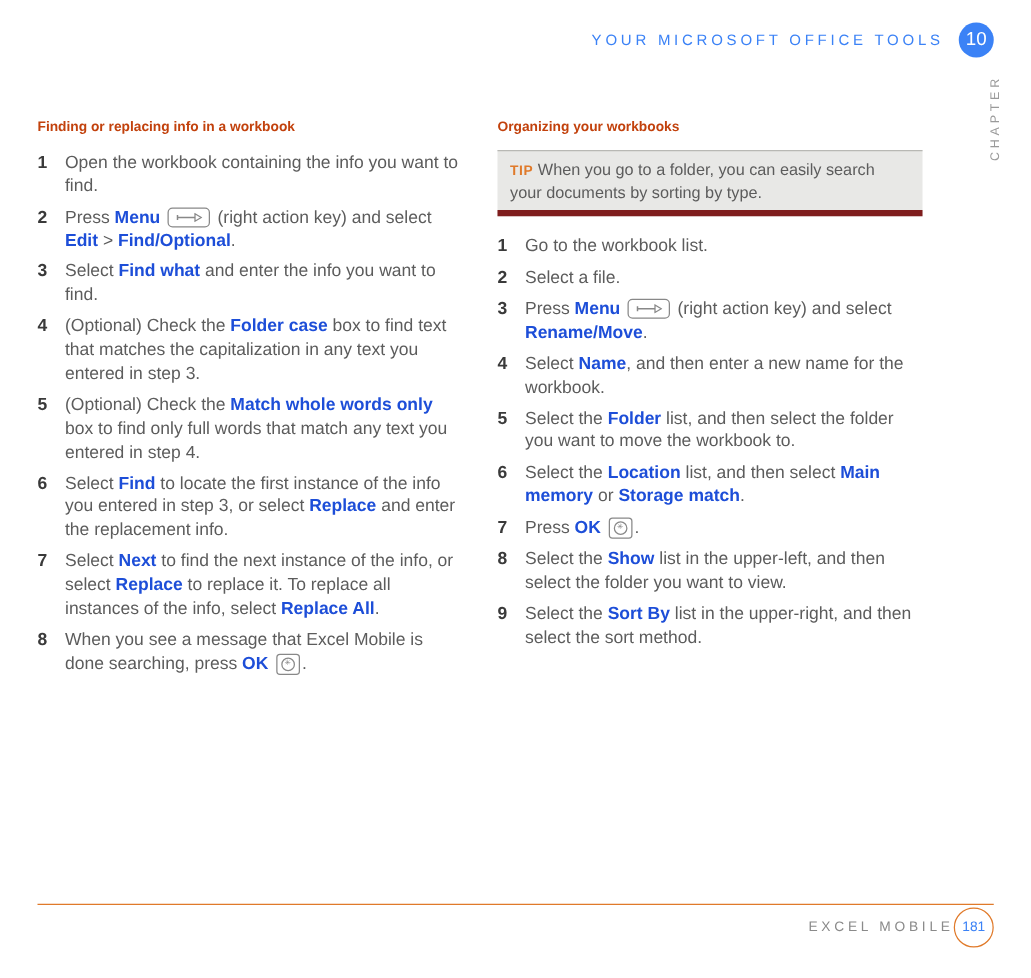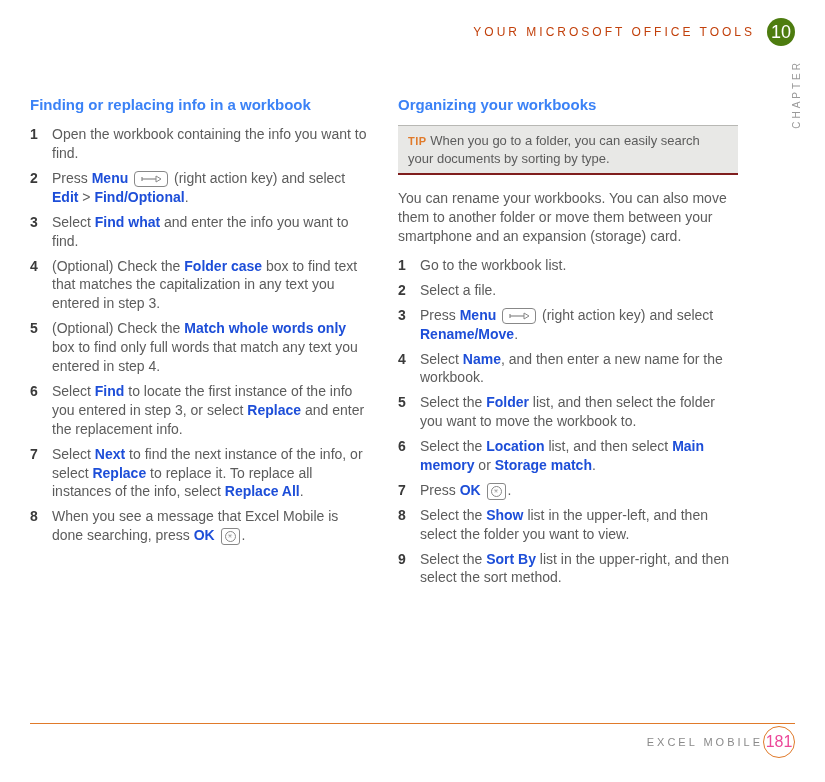--- a/index.html
+++ b/index.html
@@ -21,33 +21,33 @@
   .top-row {
     position: absolute;
     top: 18px;
     right: 30px;
     display: flex;
     align-items: center;
   }
   .top-title {
     letter-spacing: 3px;
     font-size: 12px;
-    color: #c2410c;
+    color: #3b82f6;
     margin-right: 12px;
   }
   .chapter-circle {
     width: 28px;
     height: 28px;
     border-radius: 50%;
-    background: #4d7c0f;
+    background: #3b82f6;
     color: #fff;
     display: flex;
     align-items: center;
     justify-content: center;
-    font-size: 18px;
+    font-size: 15px;
   }
   .chapter-label {
     position: absolute;
     top: 60px;
     right: 22px;
     writing-mode: vertical-rl;
     transform: rotate(180deg);
     letter-spacing: 3px;
     font-size: 10px;
     color: #9a9a9a;
@@ -55,22 +55,22 @@
   .columns {
     display: flex;
     margin-top: 75px;
     gap: 28px;
   }
   .col {
     flex: 1;
     max-width: 340px;
   }
   h3.section {
-    font-size: 15px;
-    color: #3b82f6;
+    font-size: 11px;
+    color: #c2410c;
     margin: 0 0 10px 0;
     font-weight: bold;
   }
   ol.steps {
     list-style: none;
     padding: 0;
     margin: 0;
     counter-reset: step;
   }
   ol.steps > li {
@@ -82,21 +82,21 @@
     font-weight: bold;
     color: #3a3a3a;
   }
   .body {
     flex: 1;
   }
   .body b { color: #1d4ed8; }
   .tip-box {
     background: #e8e8e6;
     border-top: 1px solid #b8b8b4;
-    border-bottom: 2px solid #7f1d1d;
+    border-bottom: 5px solid #7f1d1d;
     padding: 6px 10px;
     font-size: 13px;
     color: #5c5c5c;
     margin: 8px 0 14px 0;
   }
   .tip-label {
     color: #e07a2a;
     font-weight: bold;
     font-size: 11px;
     letter-spacing: 0.5px;
@@ -143,21 +143,21 @@
   }
   .footer-title {
     letter-spacing: 3px;
     font-size: 11px;
     color: #8a8a8a;
   }
   .footer-circle {
     width: 30px; height: 30px; border-radius: 50%;
     border: 1px solid #e07a2a;
     display: flex; align-items: center; justify-content: center;
-    font-size: 16px; color: #ec4899; text-align: center;
+    font-size: 11px; color: #3b82f6; text-align: center;
   }
   .footer-rule {
     position: absolute;
     bottom: 58px;
     left: 30px;
     right: 30px;
     height: 0;
     border-top: 1px solid #e07a2a;
   }
 </style>
@@ -235,21 +235,20 @@
       </ol>
     </div>
 
     <div class="col">
       <h3 class="section">Organizing your workbooks</h3>
 
       <div class="tip-box">
         <span class="tip-label">TIP</span><span> When you go to a folder, you can easily search your documents by sorting by type.</span>
       </div>
 
-      <p class="intro-para">You can rename your workbooks. You can also move them to another folder or move them between your smartphone and an expansion (storage) card.</p>
 
       <ol class="steps">
 
         <li>
           <span class="num">1</span>
           <span class="body"><span>Go to the workbook list.</span></span>
         </li>
 
         <li>
           <span class="num">2</span>

